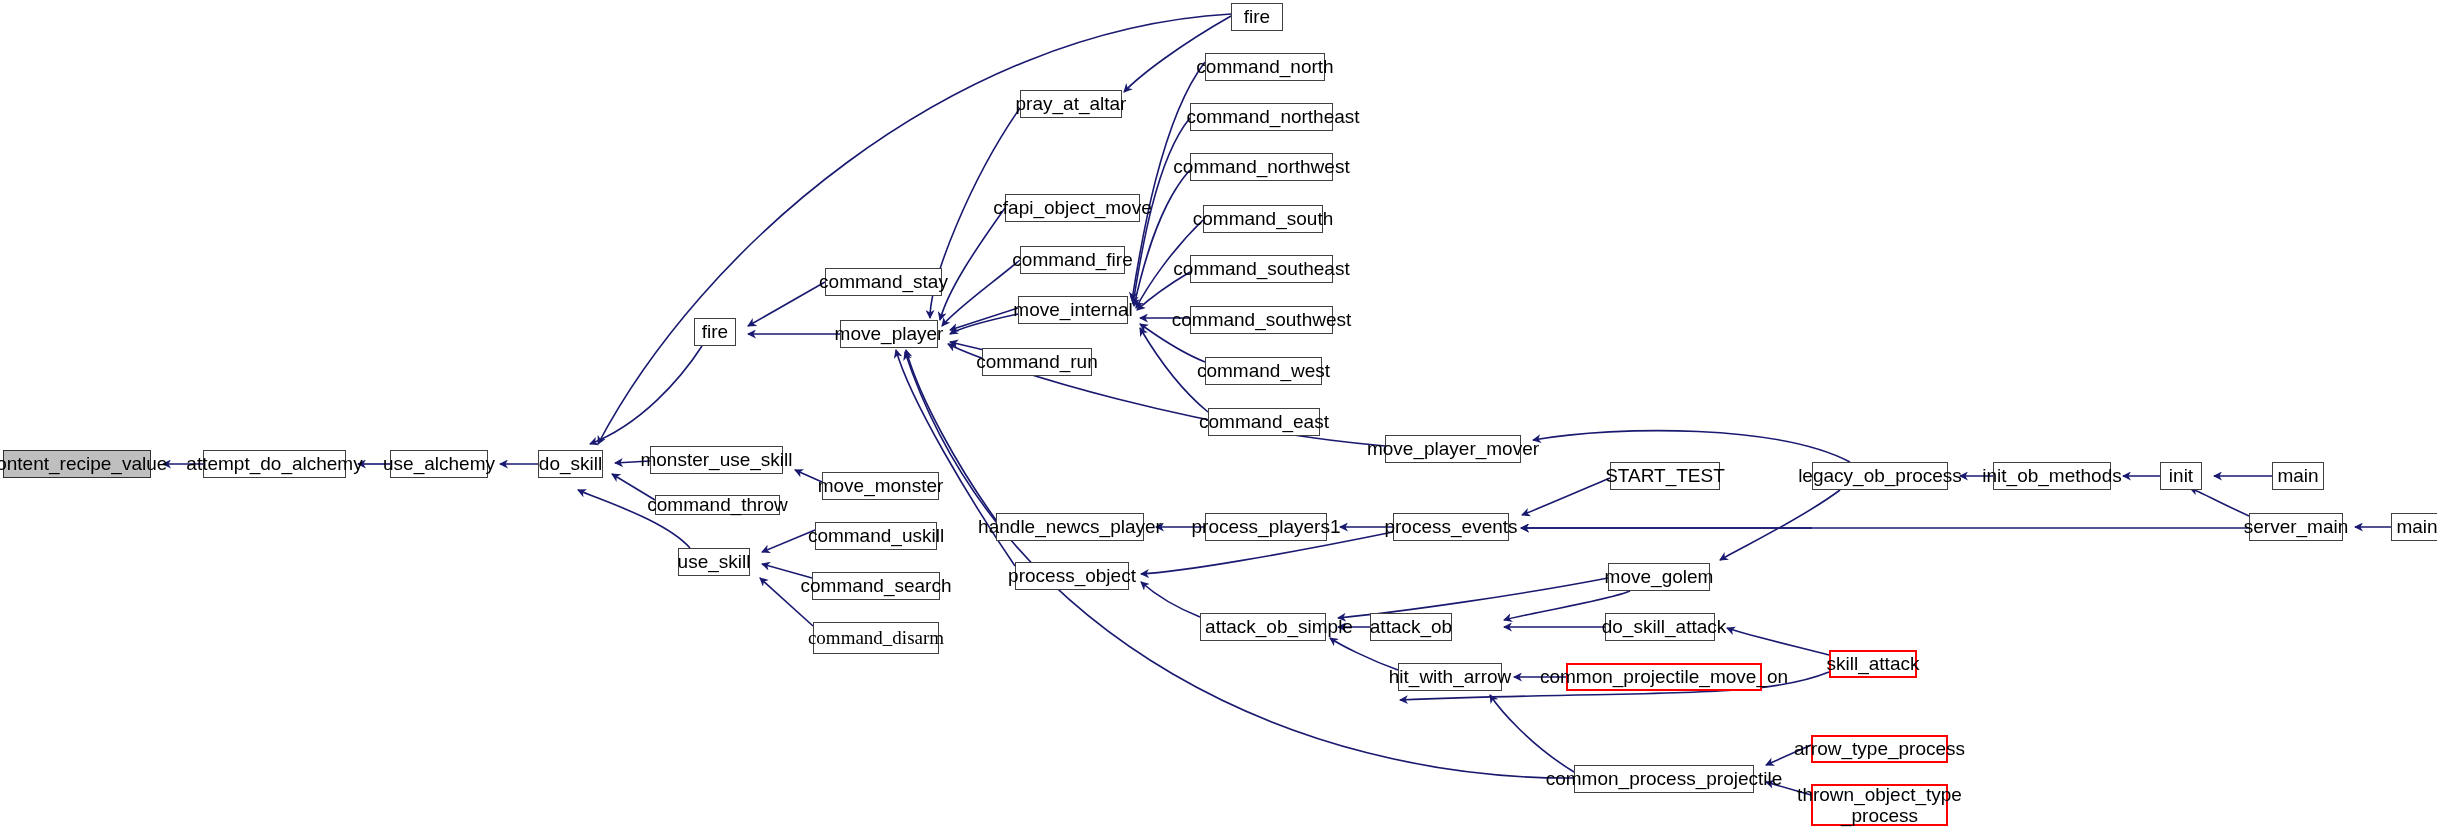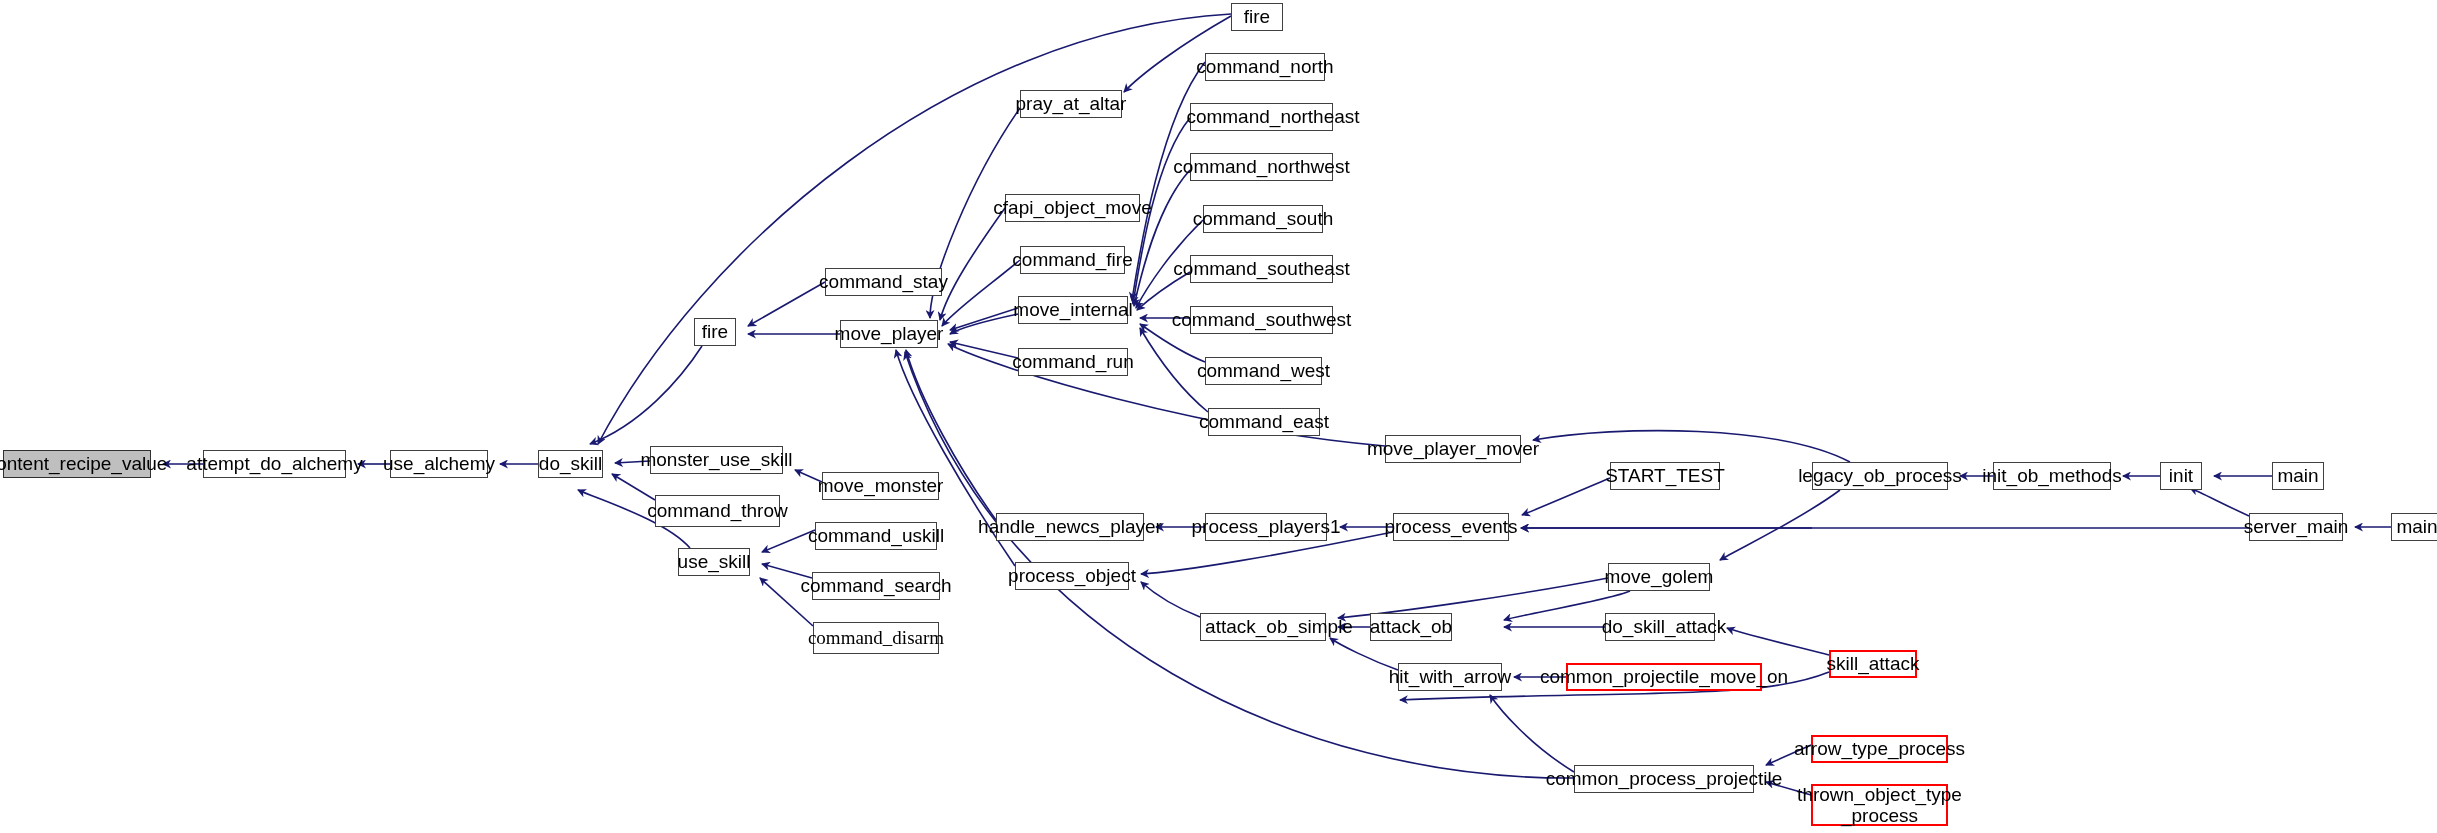--- a/index.html
+++ b/index.html
@@ -118,34 +118,34 @@
         <path d="M 2391,527 L 2355,527" marker-end="url(#arrowhead)" stroke="#191970"></path>
         <path d="M 1574,778 C 1300,780 1000,640 905,352" marker-end="url(#arrowhead)" stroke="#191970"></path>
       </g>
   </svg>
   <div id="nodes">
       <div class="node gray" style="left: 3px; top: 450px; width: 148px; height: 28px;">content_recipe_value</div>
       <div class="node" style="left: 203px; top: 450px; width: 143px; height: 28px;">attempt_do_alchemy</div>
       <div class="node" style="left: 390px; top: 450px; width: 98px; height: 28px;">use_alchemy</div>
       <div class="node" style="left: 538px; top: 450px; width: 65px; height: 28px;">do_skill</div>
       <div class="node" style="left: 650px; top: 446px; width: 133px; height: 28px;">monster_use_skill</div>
-      <div class="node" style="left: 655px; top: 495px; width: 125px; height: 32px;">command_throw</div>
+      <div class="node" style="left: 655px; top: 495px; width: 125px; height: 20px;">command_throw</div>
       <div class="node" style="left: 678px; top: 548px; width: 72px; height: 28px;">use_skill</div>
       <div class="node" style="left: 822px; top: 472px; width: 117px; height: 28px;">move_monster</div>
       <div class="node" style="left: 815px; top: 522px; width: 122px; height: 28px;">command_uskill</div>
       <div class="node" style="left: 812px; top: 572px; width: 128px; height: 28px;">command_search</div>
       <div class="node" style="left: 813px; top: 622px; width: 126px; height: 32px; font-family: Liberation Serif, serif;">command_disarm</div>
       <div class="node" style="left: 694px; top: 318px; width: 42px; height: 28px;">fire</div>
       <div class="node" style="left: 825px; top: 268px; width: 117px; height: 28px;">command_stay</div>
       <div class="node" style="left: 840px; top: 320px; width: 98px; height: 28px;">move_player</div>
       <div class="node" style="left: 1020px; top: 90px; width: 102px; height: 28px;">pray_at_altar</div>
       <div class="node" style="left: 1005px; top: 194px; width: 135px; height: 28px;">cfapi_object_move</div>
       <div class="node" style="left: 1020px; top: 246px; width: 105px; height: 28px;">command_fire</div>
       <div class="node" style="left: 1018px; top: 296px; width: 110px; height: 28px;">move_internal</div>
-      <div class="node" style="left: 1018px; top: 348px; width: 110px; height: 28px;">command_run</div>
+      <div class="node" style="left: 982px; top: 348px; width: 110px; height: 28px;">command_run</div>
       <div class="node" style="left: 1231px; top: 3px; width: 52px; height: 28px;">fire</div>
       <div class="node" style="left: 1205px; top: 53px; width: 120px; height: 28px;">command_north</div>
       <div class="node" style="left: 1190px; top: 103px; width: 143px; height: 28px; padding-left: 23px;">command_northeast</div>
       <div class="node" style="left: 1190px; top: 153px; width: 143px; height: 28px;">command_northwest</div>
       <div class="node" style="left: 1203px; top: 205px; width: 120px; height: 28px;">command_south</div>
       <div class="node" style="left: 1190px; top: 255px; width: 143px; height: 28px;">command_southeast</div>
       <div class="node" style="left: 1190px; top: 306px; width: 143px; height: 28px;">command_southwest</div>
       <div class="node" style="left: 1205px; top: 357px; width: 117px; height: 28px;">command_west</div>
       <div class="node" style="left: 1208px; top: 408px; width: 112px; height: 28px;">command_east</div>
       <div class="node" style="left: 996px; top: 513px; width: 148px; height: 28px;">handle_newcs_player</div>

